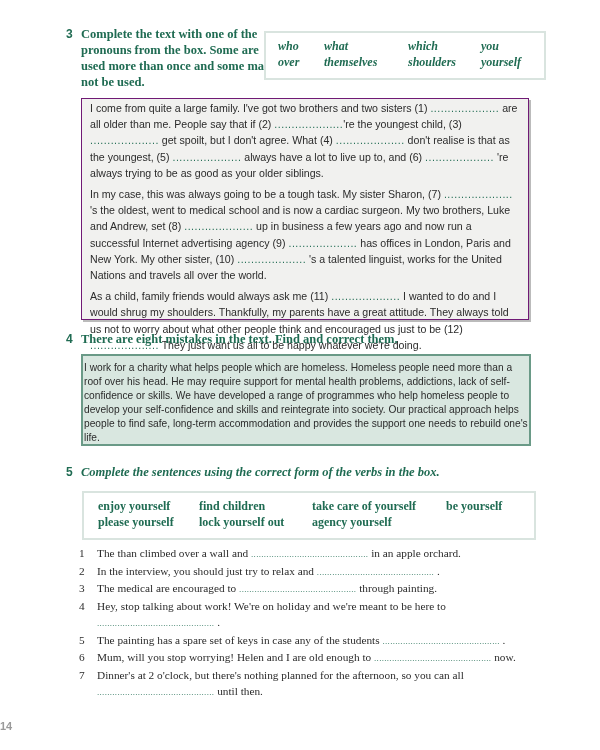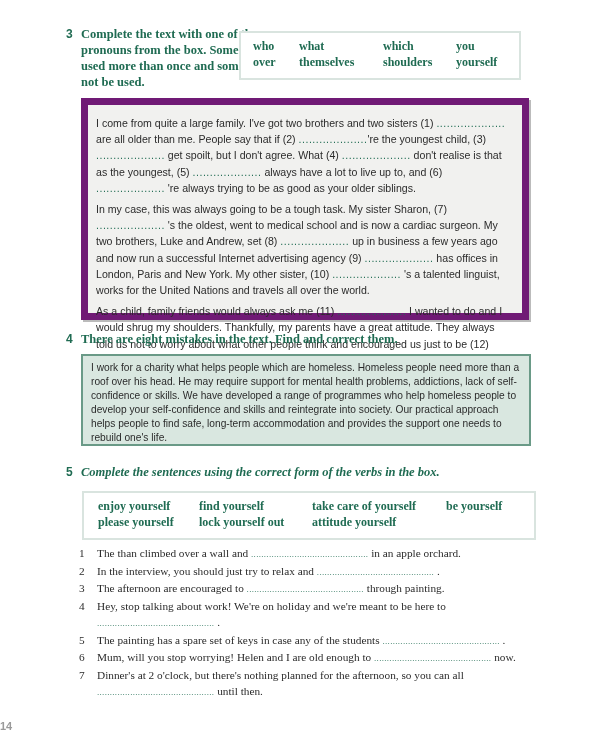--- a/index.html
+++ b/index.html
@@ -10,41 +10,41 @@
   .ex-num { position: absolute; left: 66px; font-family: "Liberation Sans", "DejaVu Sans", sans-serif; font-weight: bold; font-size: 12px; color: #1f6b52; }
   .ex-title { position: absolute; font-family: "Liberation Serif", "DejaVu Serif", serif; font-weight: bold; font-size: 12.5px; color: #1f6b52; line-height: 16px; }
 
   
   #ex3-title { left: 81px; top: 26px; width: 190px; }
   #ex3-num { top: 27px; }
   .wordbox {
     position: absolute; border: 2px solid #d9e4df; background: #fff;
     font-weight: bold; font-size: 12px; color: #1f6b52; font-family: "Liberation Serif", "DejaVu Serif", serif;
   }
-  #ex3-box { left: 239px; top: 31px; width: 278px; height: 45px; }
+  #ex3-box { left: 264px; top: 31px; width: 278px; height: 45px; font-style: italic; }
   .wb-cell { position: absolute; white-space: nowrap; }
 
   .textbox3 {
     position: absolute; left: 81px; top: 98px; width: 448px; height: 222px;
-    border: 7px solid #701a75; background: #f1f1ef;
+    border: 1px solid #701a75; background: #f1f1ef;
     box-shadow: 2px 2px 0 #bbb;
     font-family: "Liberation Sans", "DejaVu Sans", sans-serif; font-size: 10.6px; line-height: 16.2px; color: #2b2b2b;
-    padding: 10px 8px; box-sizing: border-box;
+    padding: 1px 8px; box-sizing: border-box;
   }
   .textbox3 p { margin: 0 0 5px 0; }
   .gap { color: #1f6b52; letter-spacing: 0.5px; }
 
   
   #ex4-num { top: 332px; }
   #ex4-title { left: 81px; top: 331px; white-space: nowrap; }
   .textbox4 {
     position: absolute; left: 81px; top: 354px; width: 450px; height: 92px;
     border: 2px solid #6a9a87; background: #d9e7e0;
     font-family: "Liberation Sans", "DejaVu Sans", sans-serif; font-size: 10.2px; line-height: 14px; color: #2b2b2b;
-    padding: 5px 8px; box-sizing: border-box;
+    padding: 5px 1px; box-sizing: border-box;
   }
 
   
   #ex5-num { top: 465px; }
   #ex5-title { left: 81px; top: 464px; white-space: nowrap; font-style: italic; }
   #ex5-box { left: 82px; top: 491px; width: 450px; height: 45px; }
 
   .sentences {
     position: absolute; left: 79px; top: 545px; width: 460px;
     font-family: "Liberation Serif", "DejaVu Serif", serif; font-size: 11.3px; line-height: 16.5px; color: #2b2b2b;
@@ -86,40 +86,40 @@
 <div class="ex-title" id="ex4-title">There are eight mistakes in the text. Find and correct them.</div>
 <div class="textbox4">
   <span>I work for a charity what helps people which are homeless. Homeless people need more than a roof over his head. He may require support for mental health problems, addictions, lack of self-confidence or skills. We have developed a range of programmes who help homeless people to develop your self-confidence and skills and reintegrate into society. Our practical approach helps people to find safe, long-term accommodation and provides the support one needs to rebuild one's life.</span>
 </div>
 
 <div class="ex-num" id="ex5-num">5</div>
 <div class="ex-title" id="ex5-title">Complete the sentences using the correct form of the verbs in the box.</div>
 
 <div class="wordbox" id="ex5-box">
   <span class="wb-cell" style="left:14px;top:6px">enjoy yourself</span>
-  <span class="wb-cell" style="left:115px;top:6px">find yourself</span>
+  <span class="wb-cell" style="left:115px;top:6px">find children</span>
   <span class="wb-cell" style="left:228px;top:6px">take care of yourself</span>
   <span class="wb-cell" style="left:362px;top:6px">be yourself</span>
   <span class="wb-cell" style="left:14px;top:22px">please yourself</span>
   <span class="wb-cell" style="left:115px;top:22px">lock yourself out</span>
-  <span class="wb-cell" style="left:228px;top:22px">attitude yourself</span>
+  <span class="wb-cell" style="left:228px;top:22px">agency yourself</span>
 </div>
 
 <div class="sentences" id="ex5-sentences">
     <div class="sent">
       <span class="sent-num">1</span>
       <span class="sent-text"><span>The than climbed over a wall and </span><span class="dots">..............................................</span><span> in an apple orchard.</span></span>
     </div>
     <div class="sent">
       <span class="sent-num">2</span>
       <span class="sent-text"><span>In the interview, you should just try to relax and </span><span class="dots">..............................................</span><span> .</span></span>
     </div>
     <div class="sent">
       <span class="sent-num">3</span>
-      <span class="sent-text"><span>The afternoon are encouraged to </span><span class="dots">..............................................</span><span> through painting.</span></span>
+      <span class="sent-text"><span>The medical are encouraged to </span><span class="dots">..............................................</span><span> through painting.</span></span>
     </div>
     <div class="sent">
       <span class="sent-num">4</span>
       <span class="sent-text"><span>Hey, stop talking about work! We're on holiday and we're meant to be here to </span><span class="dots">..............................................</span><span> .</span></span>
     </div>
     <div class="sent">
       <span class="sent-num">5</span>
       <span class="sent-text"><span>The painting has a spare set of keys in case any of the students </span><span class="dots">..............................................</span><span> .</span></span>
     </div>
     <div class="sent">

